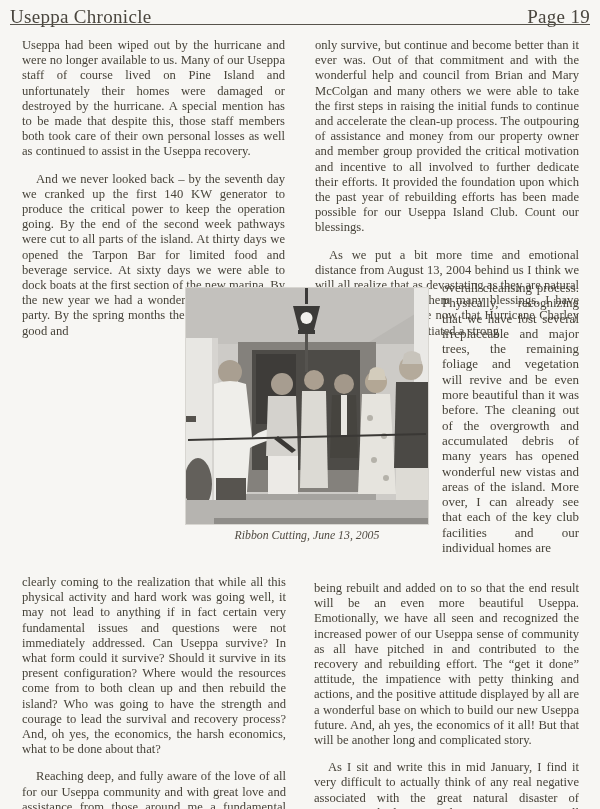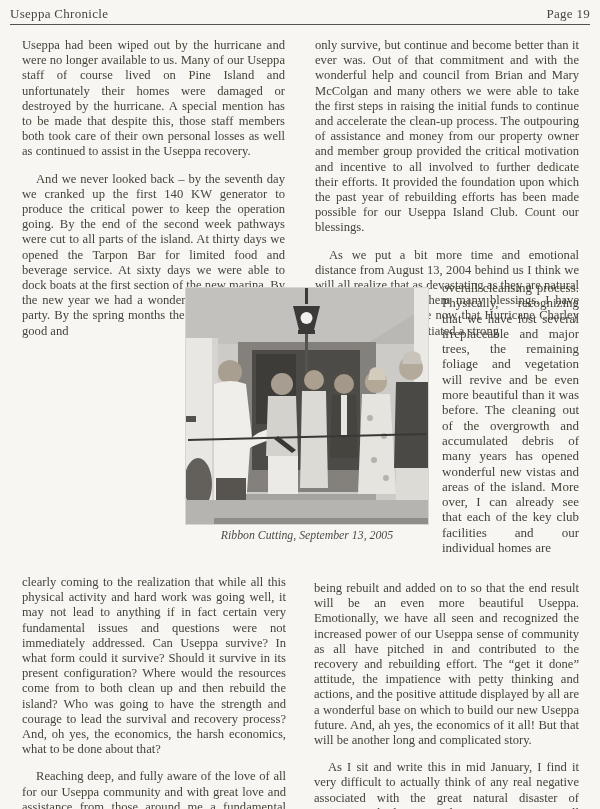--- a/index.html
+++ b/index.html
@@ -5,21 +5,21 @@
   html,body{margin:0;padding:0;}
   body{
     width:600px;height:809px;position:relative;overflow:hidden;
     background:#f7f6f3;
     font-family:"Liberation Serif", serif;
   }
   .abs{position:absolute;}
   .header-bar{
     left:10px;top:6px;width:580px;
     display:flex;justify-content:space-between;align-items:baseline;
-    font-size:13px;color:#4a463e;letter-spacing:.3px;
+    font-size:19px;color:#4a463e;letter-spacing:.3px;
   }
   .rule{
     left:10px;top:24px;width:580px;height:0;
     border-top:1.4px solid #57534b;
   }
   .body-text{
     font-size:12.6px;line-height:15.2px;text-align:justify;
     color:#474339;
   }
   .body-text p{margin:12px;}
@@ -136,13 +136,13 @@
     <g>
       <line x1="2" y1="152" x2="240" y2="146" stroke="#3a3835" stroke-width="2"></line>
       <path d="M92,148 l18,14 l-4,3 l-18,-14 Z" fill="#3a3835"></path>
     </g>
 
     <rect x="0" y="212" width="242" height="24" fill="#b6b4b0"></rect>
     <rect x="60" y="206" width="130" height="6" fill="#a5a39f"></rect>
     <rect x="28" y="230" width="214" height="6" fill="#8f8d89"></rect>
   </svg>
 </div>
-<div class="abs caption">Ribbon Cutting, September 13, 2005</div>
+<div class="abs caption">Ribbon Cutting, June 13, 2005</div>
 
 </body></html>

